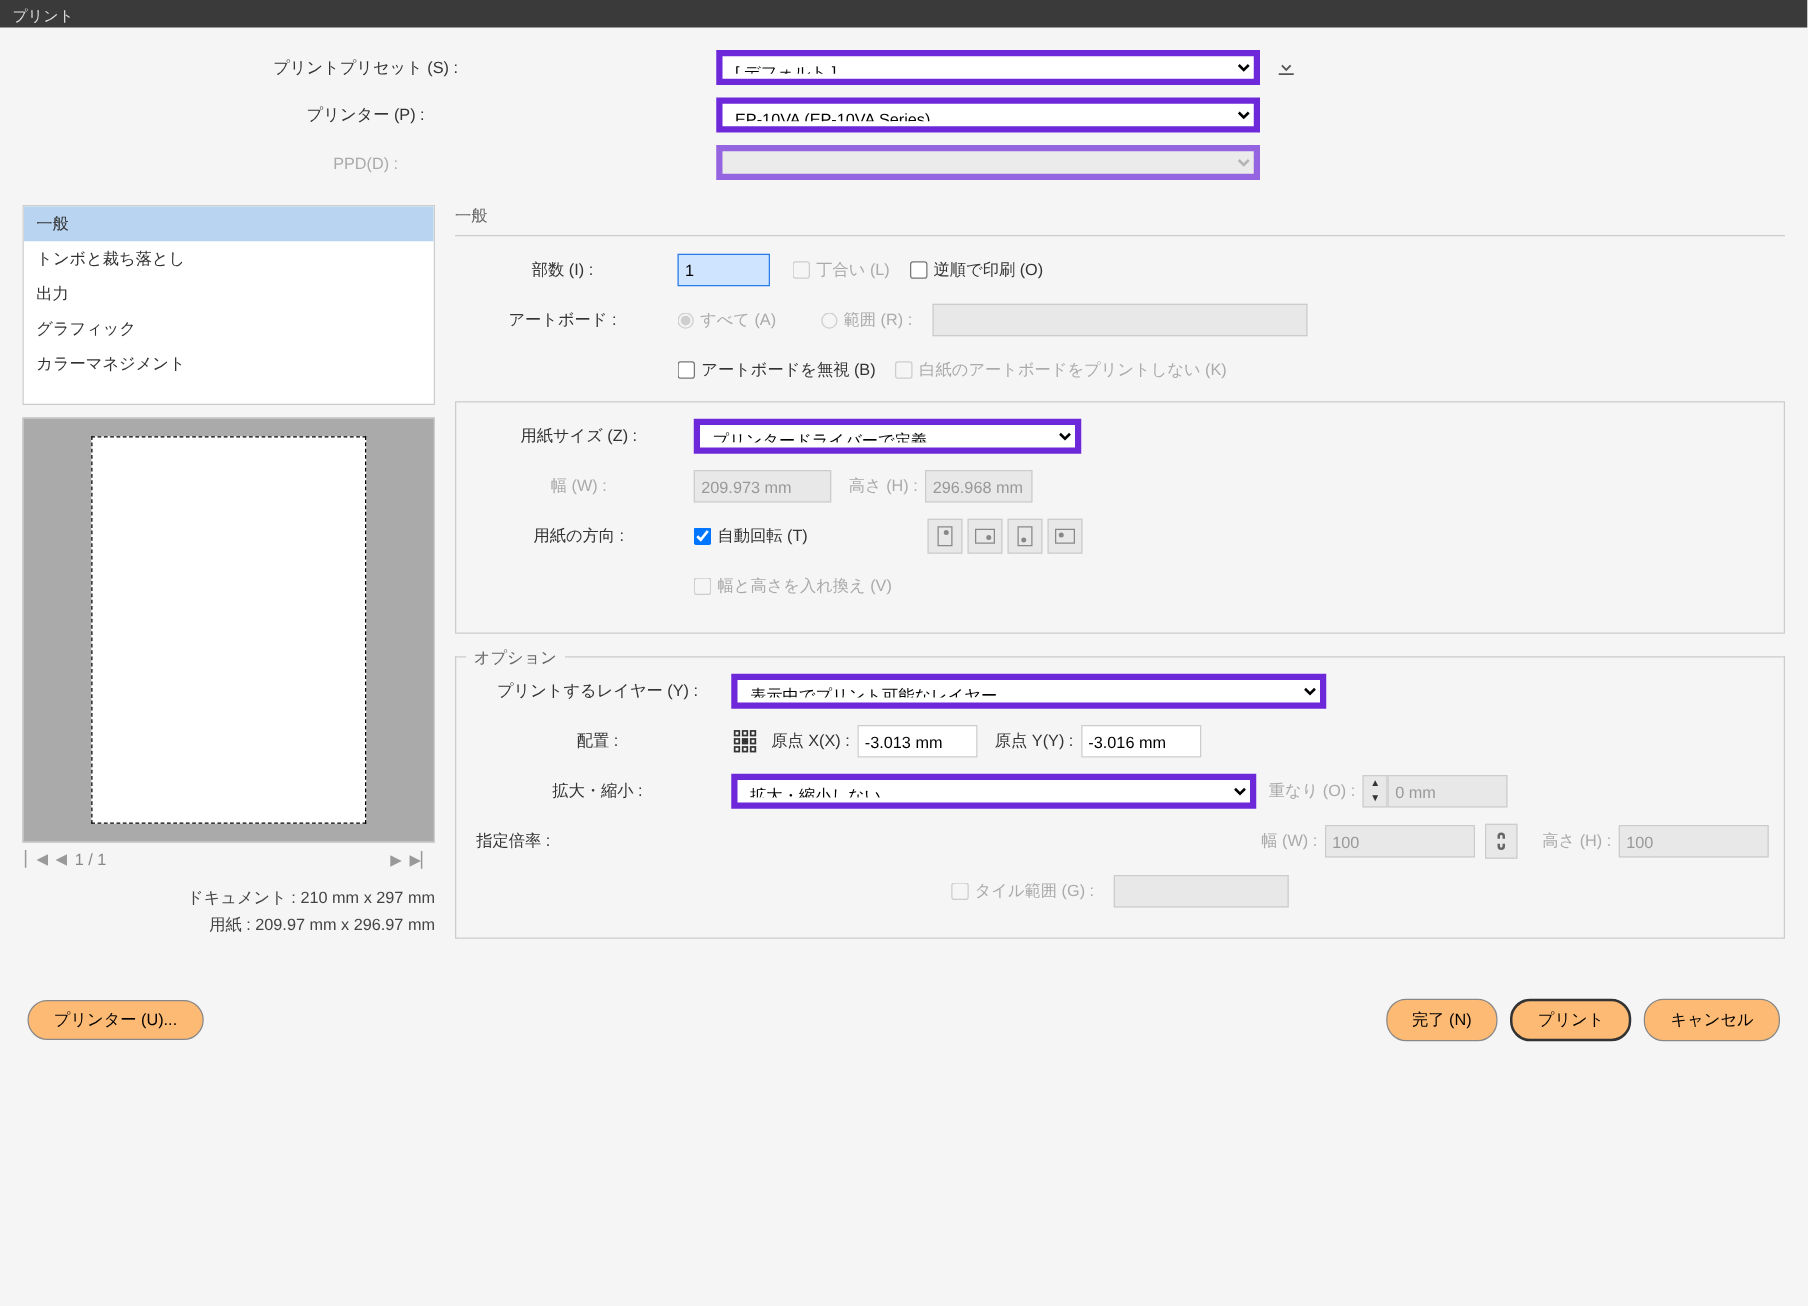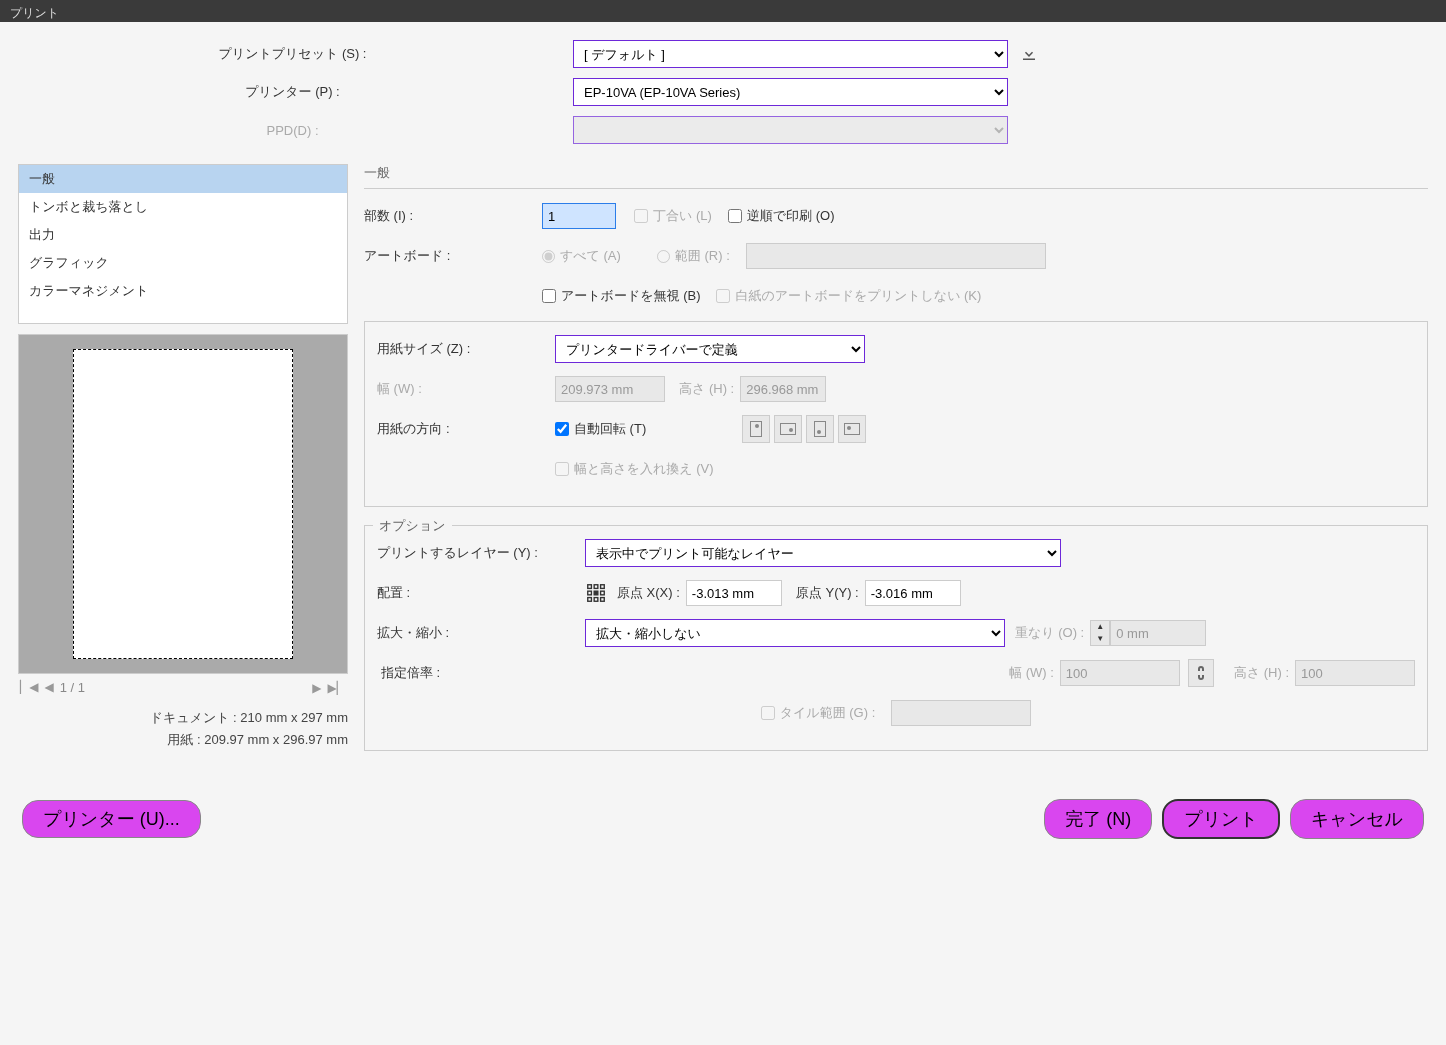--- a/index.html
+++ b/index.html
@@ -3,59 +3,59 @@
 <meta charset="utf-8">
 <style>
 * { box-sizing: border-box; margin: 0; padding: 0; font-family: "Hiragino Kaku Gothic ProN", "Yu Gothic", sans-serif; }
 body { background: #f5f5f5; font-size: 13px; color: #333; }
 .titlebar { background: #3a3a3a; color: #ddd; padding: 5px 10px; font-size: 12px; height: 22px; }
 .dialog { padding: 18px; }
 .top-selects { margin-bottom: 20px; }
 .row { display: flex; align-items: center; margin-bottom: 10px; }
 .row-label { text-align: right; padding-right: 6px; color: #333; }
 .top-label { width: 555px; text-align: center; }
-select { border: 1px solid #6d28d9; background: #fff; padding: 4px 6px; font-size: 13px; height: 28px; }
+select { border: 5px solid #6d28d9; background: #fff; padding: 4px 6px; font-size: 13px; height: 28px; }
 select.wide { width: 435px; }
 select:disabled { background: #e8e8e8; color: #999; }
 input[type="text"] { border: 1px solid #ccc; padding: 3px 5px; font-size: 13px; height: 26px; }
 input[type="text"]:disabled { background: #e8e8e8; color: #999; }
 input.selected { border: 1.5px solid #2b7de9; }
 .main { display: flex; gap: 16px; }
 .left-col { width: 330px; }
 .category-list { border: 1px solid #ccc; background: #fff; height: 160px; overflow-y: scroll; }
 .category-item { padding: 5px 10px; cursor: pointer; }
 .category-item.active { background: #b8d4f0; }
 .preview-box { border: 1px solid #ccc; background: #aaa; margin-top: 10px; height: 340px; display: flex; align-items: center; justify-content: center; }
 .preview-page { background: #fff; width: 220px; height: 310px; border: 1px dashed #000; }
 .preview-nav { display: flex; align-items: center; justify-content: space-between; padding: 6px 2px; color: #888; }
 .nav-arrows { display: flex; gap: 6px; }
 .nav-arrow { cursor: pointer; color: #999; font-size: 12px; }
 .doc-info { margin-top: 6px; color: #444; }
 .doc-info div { text-align: right; padding: 2px 0; }
 .right-col { flex: 1; }
 .section-title { color: #666; padding-bottom: 6px; border-bottom: 1px solid #ccc; margin-bottom: 12px; }
 .form-row { display: flex; align-items: center; margin-bottom: 10px; min-height: 30px; }
-.form-label { width: 178px; text-align: left; padding-right: 6px; }
+.form-label { width: 178px; text-align: center; padding-right: 6px; }
 .checkbox { display: inline-flex; align-items: center; gap: 5px; margin-right: 16px; }
 .checkbox input { width: 14px; height: 14px; }
 .checkbox.disabled { color: #aaa; }
 .radio { display: inline-flex; align-items: center; gap: 5px; margin-right: 16px; }
 .radio.disabled { color: #aaa; }
 .fieldset { border: 1px solid #ccc; padding: 12px; margin-bottom: 18px; }
 .orient-btns { display: flex; gap: 4px; }
 .orient-btn { width: 28px; height: 28px; border: 1px solid #ccc; background: #e8e8e8; display:flex; align-items:center; justify-content:center; }
 .orient-glyph { width:12px; height:16px; border:1px solid #888; position:relative; }
 .orient-glyph::after{content:'';position:absolute;width:4px;height:4px;background:#888;border-radius:50%;top:2px;left:4px;}
 .placement-icon { width:22px; height:22px; display:inline-block; }
 .placement-icon svg { width:100%; height:100%; }
 .stepper { width:20px; height:26px; border:1px solid #ccc; background:#e8e8e8; display:flex; flex-direction:column; }
 .stepper span { flex:1; font-size:8px; text-align:center; line-height:12px; }
 .link-icon { width:26px; height:28px; border:1px solid #ccc; background:#e8e8e8; display:flex; align-items:center; justify-content:center; }
 .footer { display:flex; justify-content:space-between; align-items:center; margin-top:30px; padding:0 4px 10px; }
-.btn { border:1.5px solid #888; border-radius:16px; padding:6px 20px; background:#d946ef; cursor:pointer; font-size:18px; }
+.btn { border:1.5px solid #888; border-radius:16px; padding:6px 20px; background:#fdba74; cursor:pointer; font-size:13px; }
 .btn.primary { border:2px solid #333; }
 .footer-right { display:flex; gap:10px; }
 .save-preset-icon { width:22px; height:22px; display:flex; align-items:center; justify-content:center; margin-left:10px; cursor:pointer; }
 </style>
 </head>
 <body>
 
 <div class="titlebar">プリント</div>
 
 <div class="dialog">

